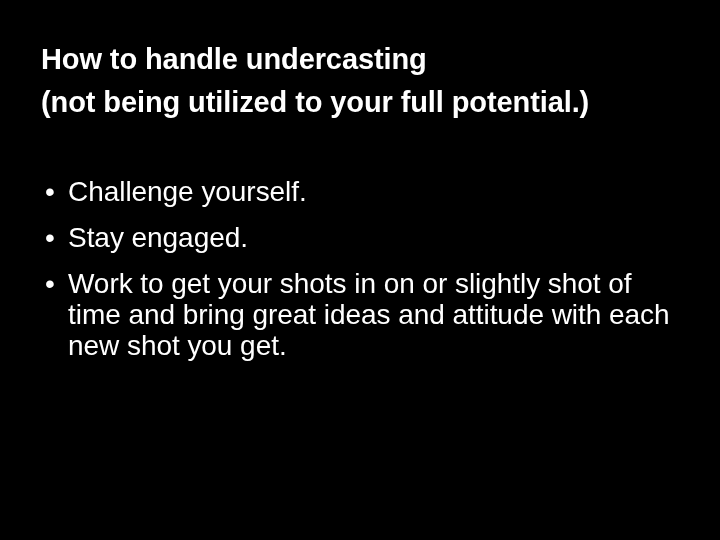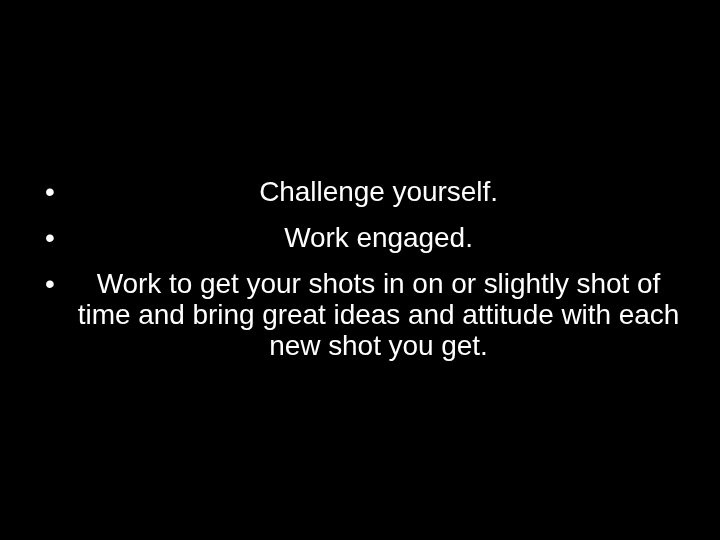--- a/index.html
+++ b/index.html
@@ -57,37 +57,40 @@
     left: 4px;
     top: 0;
     width: 20px;
     color: #ffffff;
     font-size: 28px;
     line-height: 31px;
     text-align: left;
   }
   .bullet-text {
     display: block;
-    text-align: center;
   }
 </style>
 </head>
 <body>
 
 <div id="slide">
 
+  <div id="title-block">
+    <div class="title-line">How to handle undercasting</div>
+    <div class="title-line">(not being utilized to your full potential.)</div>
+  </div>
 
   <ul id="bullet-list">
     <li class="bullet-item">
       <span class="bullet-marker">•</span>
       <span class="bullet-text">Challenge yourself.</span>
     </li>
     <li class="bullet-item">
       <span class="bullet-marker">•</span>
-      <span class="bullet-text">Work engaged.</span>
+      <span class="bullet-text">Stay engaged.</span>
     </li>
     <li class="bullet-item">
       <span class="bullet-marker">•</span>
       <span class="bullet-text">Work to get your shots in on or slightly shot of time and bring great ideas and attitude with each new shot you get.</span>
     </li>
   </ul>
 
 </div>
 
 </body></html>

